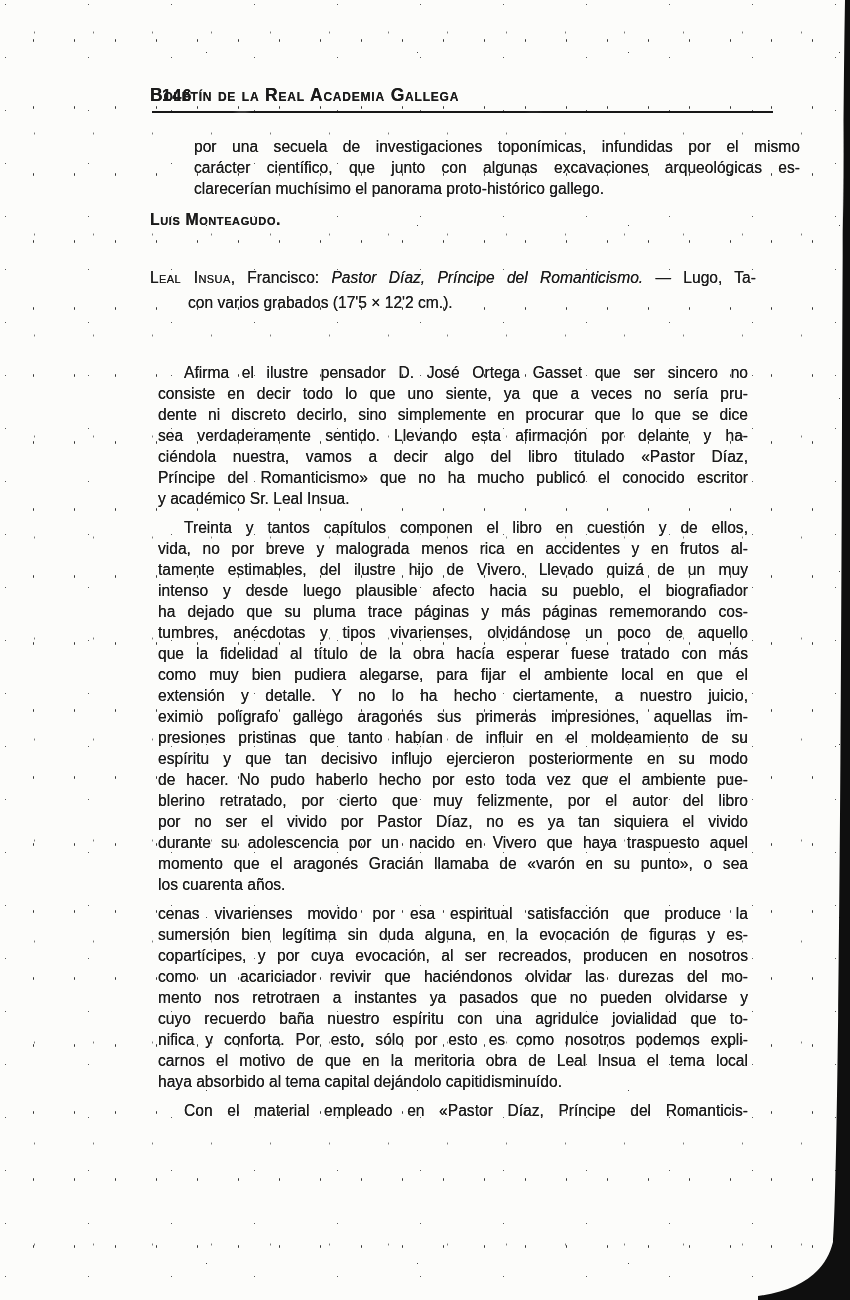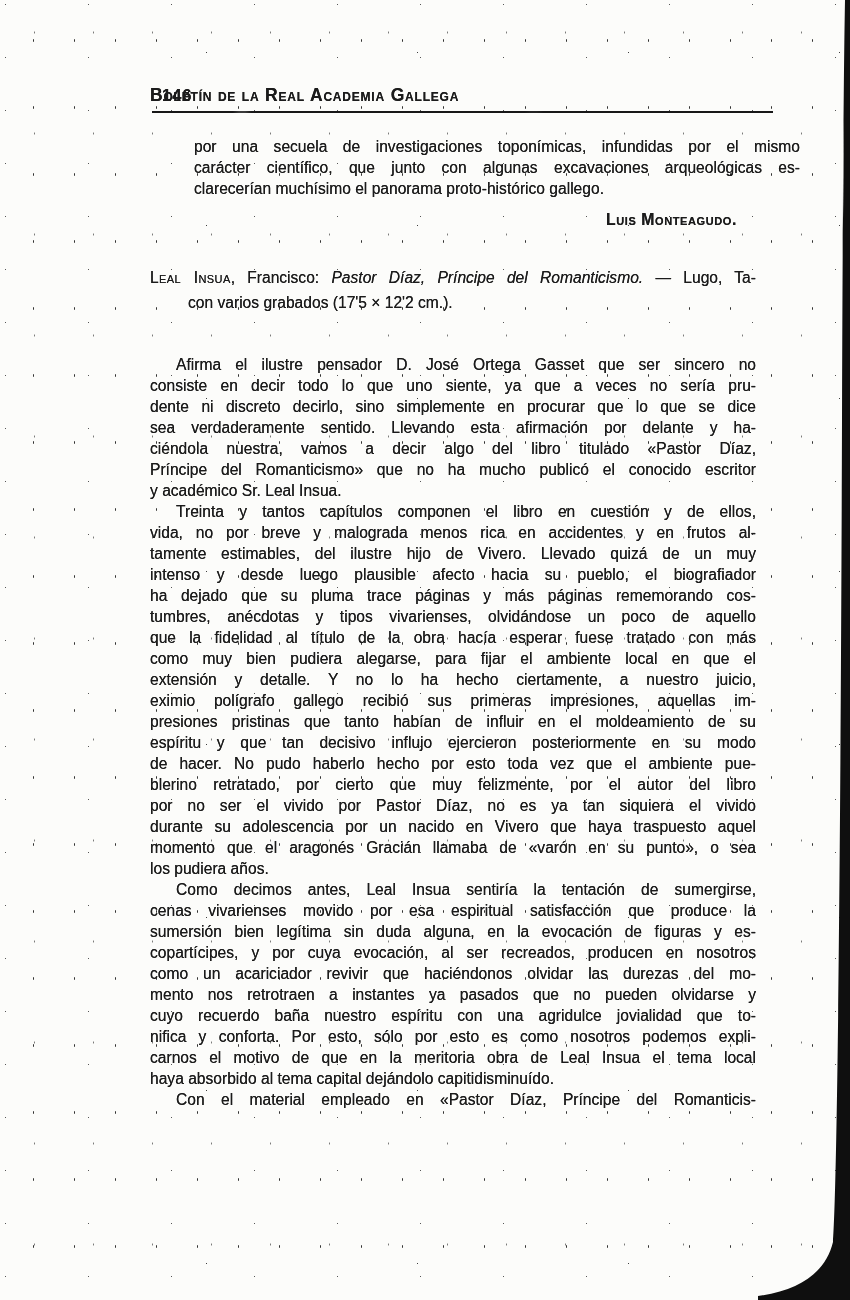--- a/index.html
+++ b/index.html
@@ -44,39 +44,39 @@
   .rule {
     position: absolute; top: 111px; left: 152px; width: 621px; height: 2px;
     background: linear-gradient(90deg, #171717 0 13%, #3a3a3a 14% 15%, #171717 16% 60%, #222 61% 62%, #171717 63% 100%);
   }
 
   
   .textblock { position: absolute; left: 150px; width: 606px; }
   .closing   { top: 136px; margin-left: 44px; }
   .signature {
     position: absolute; top: 211px; left: 150px; width: 606px;
-    text-align: right; padding-right: 19px; box-sizing: border-box;
+    text-align: left; padding-right: 19px; box-sizing: border-box;
     font-variant: small-caps; font-weight: 700; font-size: 15.8px;
     letter-spacing: .6px;
   }
   .citation  { top: 266px; }
   .citation .line { line-height: 24.5px; padding-left: 38px; }
   .citation .line:first-child { padding-left: 0; }
   .reviewbody { top: 354px; }
 
   .line {
     font-size: 15.6px; line-height: 21px;
     text-align: justify; text-align-last: justify;
     white-space: normal;
   }
   .line.last { text-align-last: left; }
   .line.indent { padding-left: 26px; }
   .seg-italic { font-style: italic; }
   .seg-smallcaps { font-variant: small-caps; letter-spacing: .4px; }
-  .para { margin: 0; }
+  .para { margin: 8px; }
 </style>
 </head>
 <body>
 
 <div class="page ink">
 
   <div class="speckle"></div>
 
   <div class="header">
     <span class="pagenum">146</span>
@@ -111,32 +111,31 @@
       <div class="para">
         <div class="line indent"><span class="seg-plain">Treinta y tantos capítulos componen el libro en cuestión y de ellos,</span></div>
         <div class="line"><span class="seg-plain">vida, no por breve y malograda menos rica en accidentes y en frutos al-</span></div>
         <div class="line"><span class="seg-plain">tamente estimables, del ilustre hijo de Vivero. Llevado quizá de un muy</span></div>
         <div class="line"><span class="seg-plain">intenso y desde luego plausible afecto hacia su pueblo, el biografiador</span></div>
         <div class="line"><span class="seg-plain">ha dejado que su pluma trace páginas y más páginas rememorando cos-</span></div>
         <div class="line"><span class="seg-plain">tumbres, anécdotas y tipos vivarienses, olvidándose un poco de aquello</span></div>
         <div class="line"><span class="seg-plain">que la fidelidad al título de la obra hacía esperar fuese tratado con más</span></div>
         <div class="line"><span class="seg-plain">como muy bien pudiera alegarse, para fijar el ambiente local en que el</span></div>
         <div class="line"><span class="seg-plain">extensión y detalle. Y no lo ha hecho ciertamente, a nuestro juicio,</span></div>
-        <div class="line"><span class="seg-plain">eximio polígrafo gallego recibió sus primeras impresiones, aquellas im-</span></div>
+        <div class="line"><span class="seg-plain">eximio polígrafo gallego aragonés sus primeras impresiones, aquellas im-</span></div>
         <div class="line"><span class="seg-plain">presiones pristinas que tanto habían de influir en el moldeamiento de su</span></div>
         <div class="line"><span class="seg-plain">espíritu y que tan decisivo influjo ejercieron posteriormente en su modo</span></div>
         <div class="line"><span class="seg-plain">de hacer. No pudo haberlo hecho por esto toda vez que el ambiente pue-</span></div>
         <div class="line"><span class="seg-plain">blerino retratado, por cierto que muy felizmente, por el autor del libro</span></div>
         <div class="line"><span class="seg-plain">por no ser el vivido por Pastor Díaz, no es ya tan siquiera el vivido</span></div>
         <div class="line"><span class="seg-plain">durante su adolescencia por un nacido en Vivero que haya traspuesto aquel</span></div>
         <div class="line"><span class="seg-plain">momento que el aragonés Gracián llamaba de «varón en su punto», o sea</span></div>
-        <div class="line last"><span class="seg-plain">los pudiera años.</span></div>
+        <div class="line last"><span class="seg-plain">los cuarenta años.</span></div>
       </div>
       <div class="para">
-        <div class="line indent"><span class="seg-plain">Como decimos antes, Leal Insua sentiría la tentación de sumergirse,</span></div>
         <div class="line"><span class="seg-plain">cenas vivarienses movido por esa espiritual satisfacción que produce la</span></div>
         <div class="line"><span class="seg-plain">sumersión bien legítima sin duda alguna, en la evocación de figuras y es-</span></div>
         <div class="line"><span class="seg-plain">copartícipes, y por cuya evocación, al ser recreados, producen en nosotros</span></div>
         <div class="line"><span class="seg-plain">como un acariciador revivir que haciéndonos olvidar las durezas del mo-</span></div>
         <div class="line"><span class="seg-plain">mento nos retrotraen a instantes ya pasados que no pueden olvidarse y</span></div>
         <div class="line"><span class="seg-plain">cuyo recuerdo baña nuestro espíritu con una agridulce jovialidad que to-</span></div>
         <div class="line"><span class="seg-plain">nifica y conforta. Por esto, sólo por esto es como nosotros podemos expli-</span></div>
         <div class="line"><span class="seg-plain">carnos el motivo de que en la meritoria obra de Leal Insua el tema local</span></div>
         <div class="line last"><span class="seg-plain">haya absorbido al tema capital dejándolo capitidisminuído.</span></div>
       </div>

